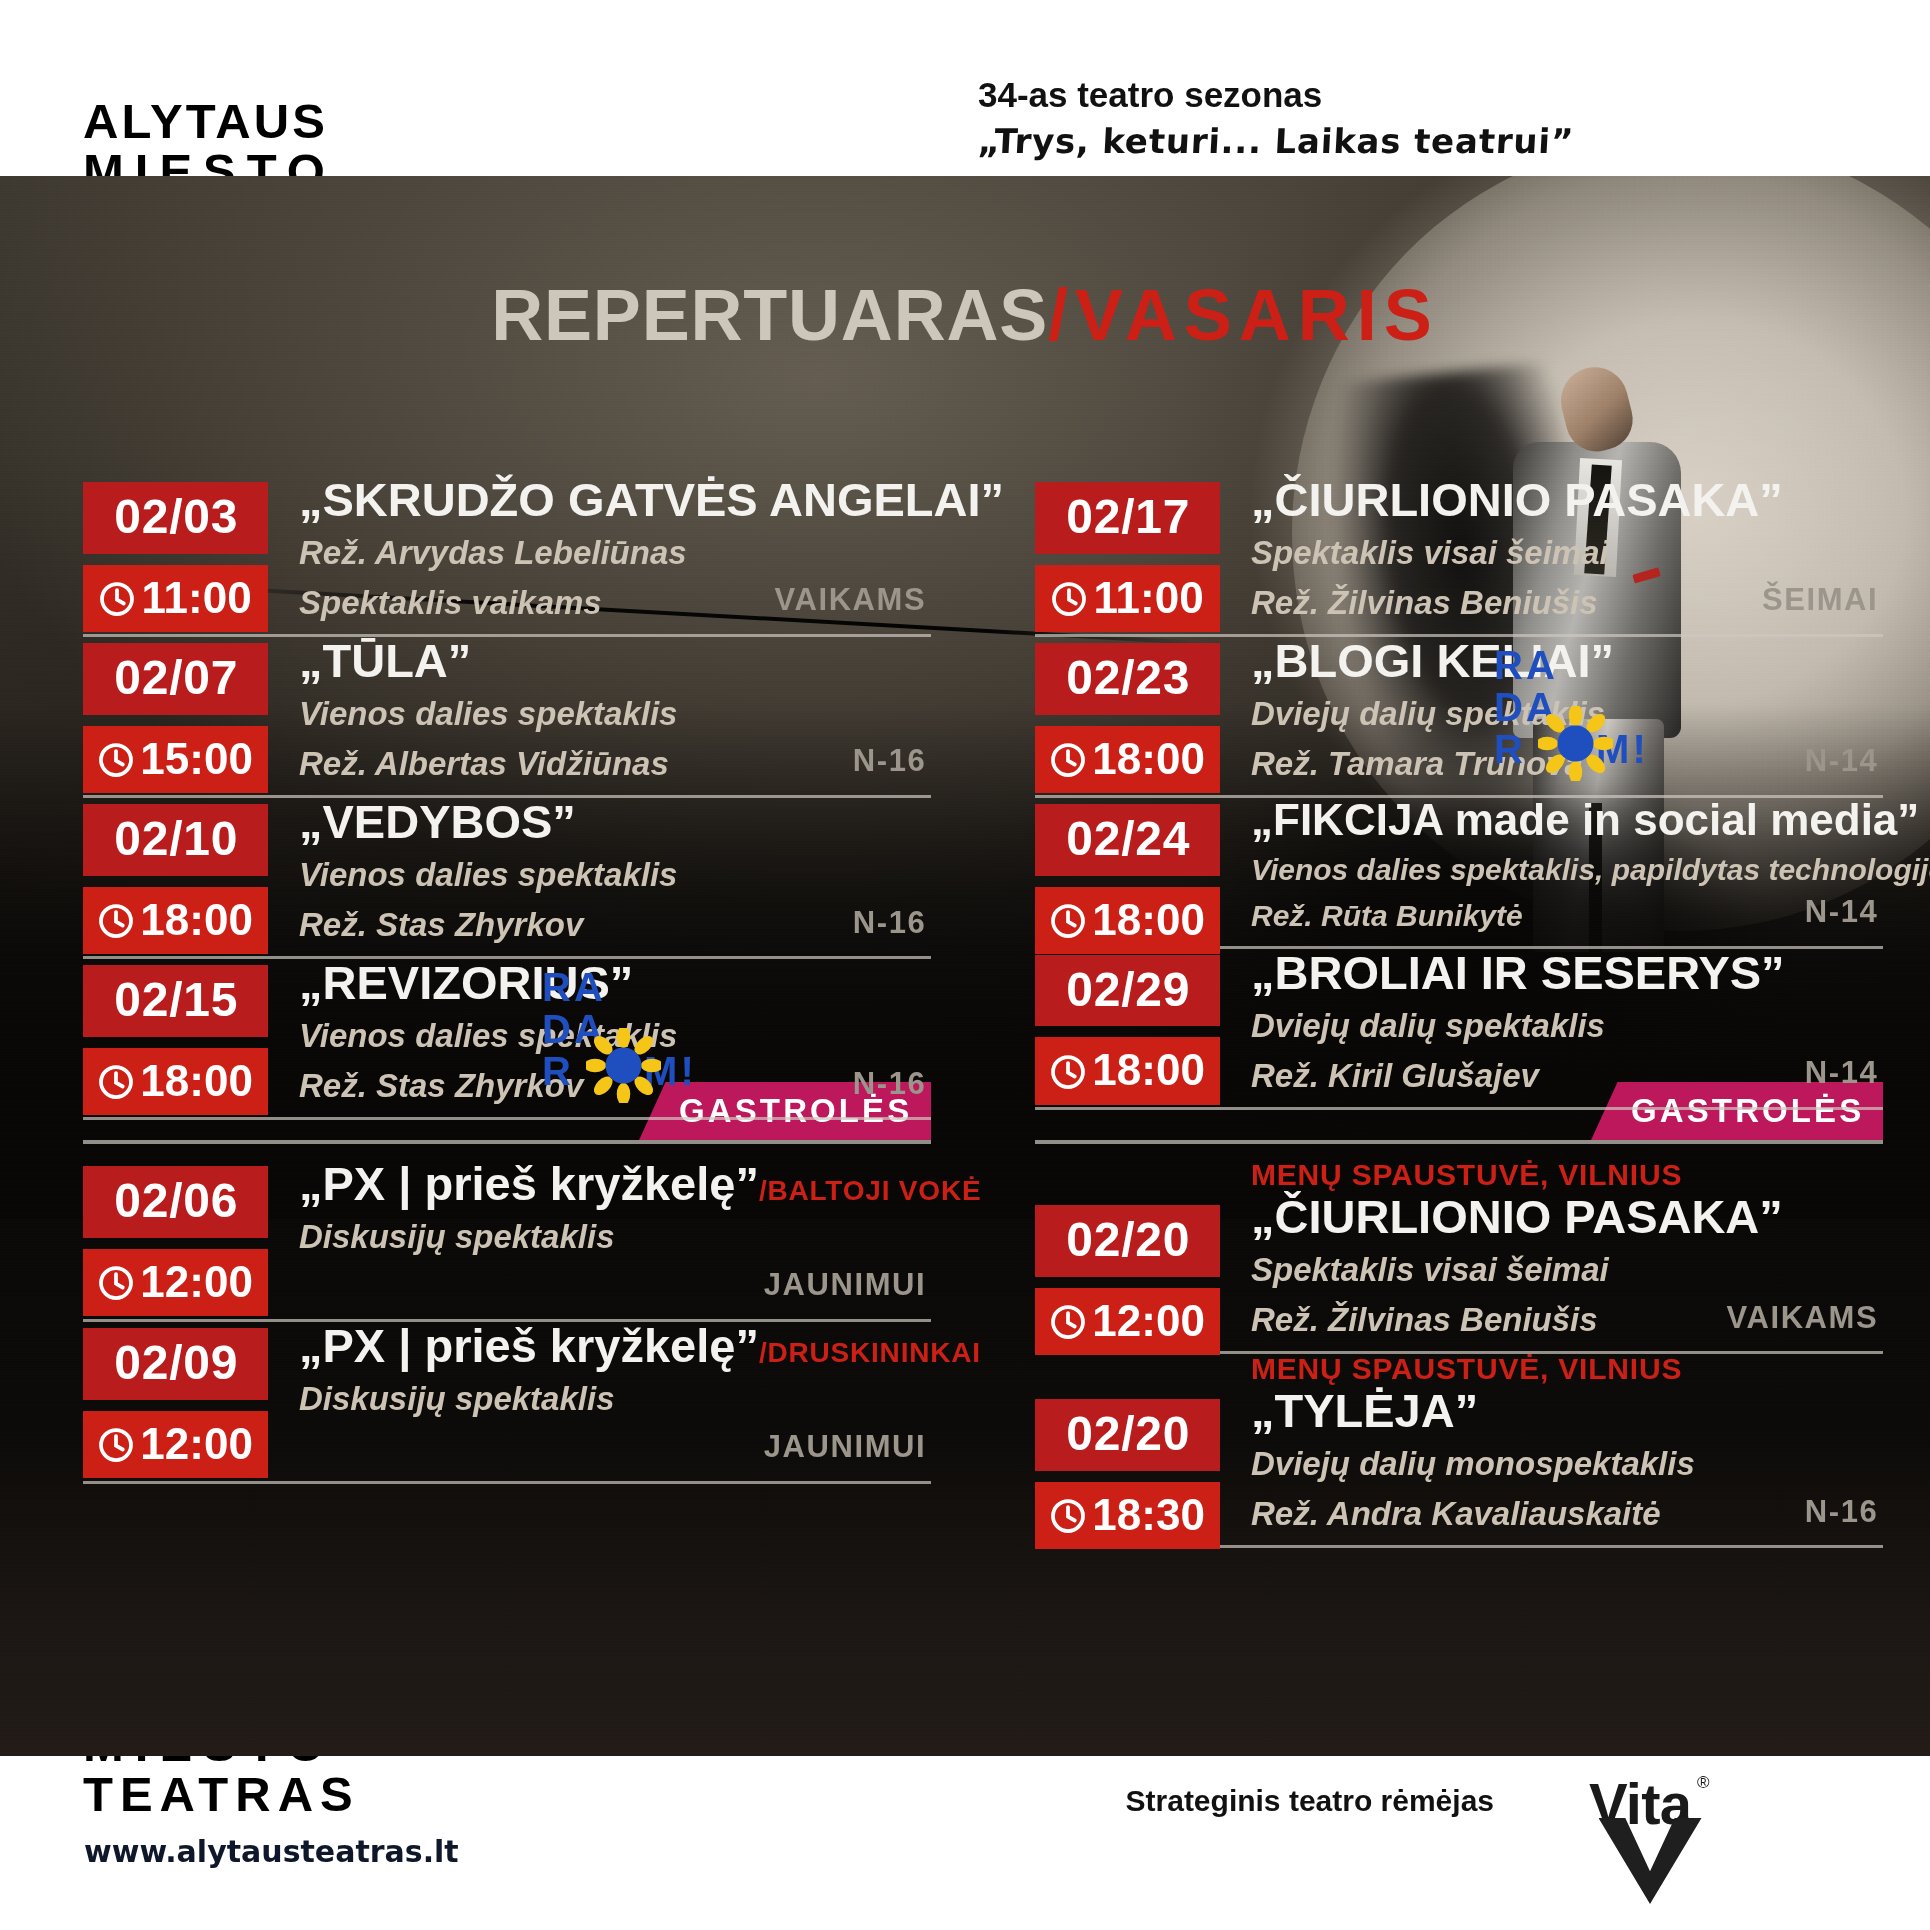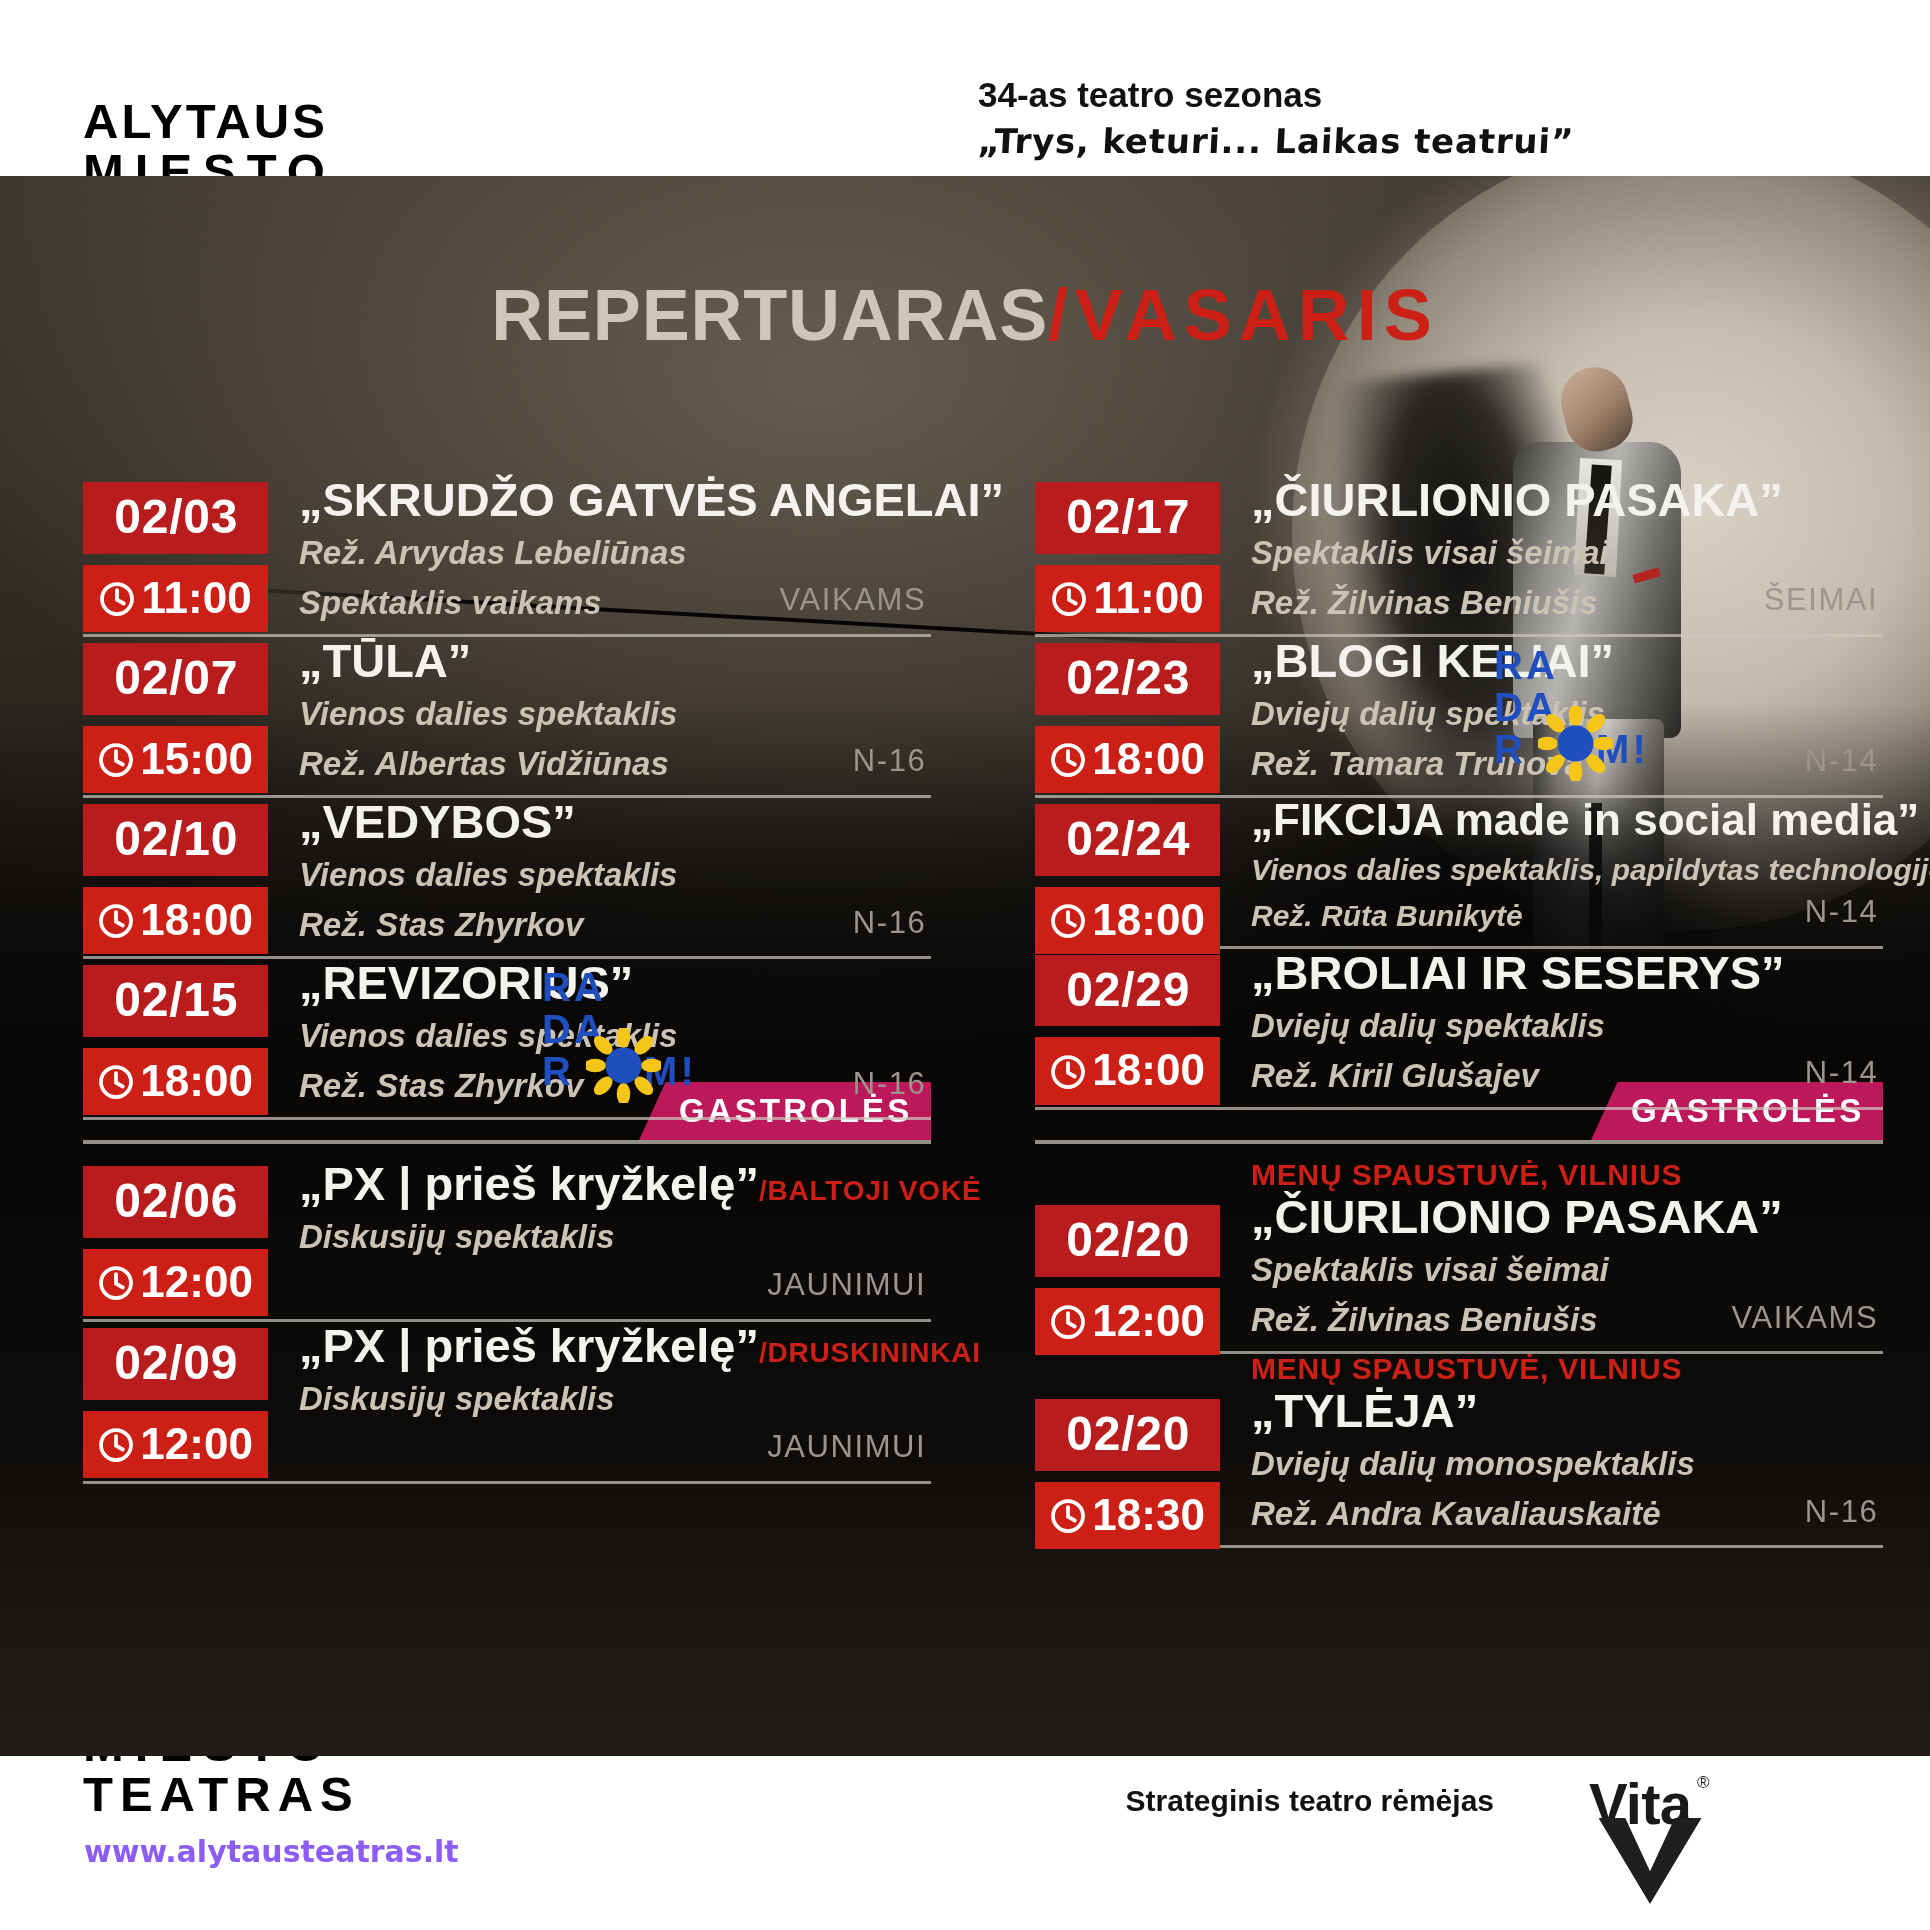--- a/index.html
+++ b/index.html
@@ -229,21 +229,21 @@
     color: #cc2017; font-weight: 900; font-size: 28px; letter-spacing: 0.8px;
   }
   .sub {
     margin-top: 9.3px;
     color: #cdc3b4; font-style: italic; font-weight: 700;
     font-size: 33px; line-height: 1.22; white-space: nowrap;
     font-family: "Liberation Sans", sans-serif;
   }
   .age {
     position: absolute; right: 4.7px; bottom: 15.6px;
-    color: #9b958c; font-weight: 400; font-size: 31px; letter-spacing: 1.6px;
+    color: #9b958c; font-weight: 700; font-size: 31px; letter-spacing: 1.6px;
     font-family: "Liberation Sans", sans-serif;
   }
 
   
   .radarom {
     position: absolute; top: 7.8px; right: 257px;
     width: 132px; height: 131px;
   }
   .radarom .rtxt {
     position: absolute; left: 0; color: #1f4fbf;
@@ -284,21 +284,21 @@
   }
   .logo-bottom {
     position: absolute; left: 83px; top: -36px;
     font-weight: 900; font-size: 49px; line-height: 1.02;
     letter-spacing: 11px; color: #000;
     font-family: "Liberation Sans", sans-serif;
   }
   .logo-bottom .b2 { letter-spacing: 7px; }
   .site {
     position: absolute; left: 84px; top: 78px;
-    font-size: 30px; font-weight: 700; color: #8b5cf6; letter-spacing: 0px;
+    font-size: 30px; font-weight: 700; color: #0f172a; letter-spacing: 0px;
     font-family: "DejaVu Sans", sans-serif;
   }
   .sponsor-label {
     position: absolute; right: 436px; top: 28px;
     font-size: 30px; font-weight: 700; color: #111;
     white-space: nowrap;
     font-family: "Liberation Sans", sans-serif;
   }
   .vita {
     position: absolute; right: 156px; top: 14px; width: 202px; height: 117px;

